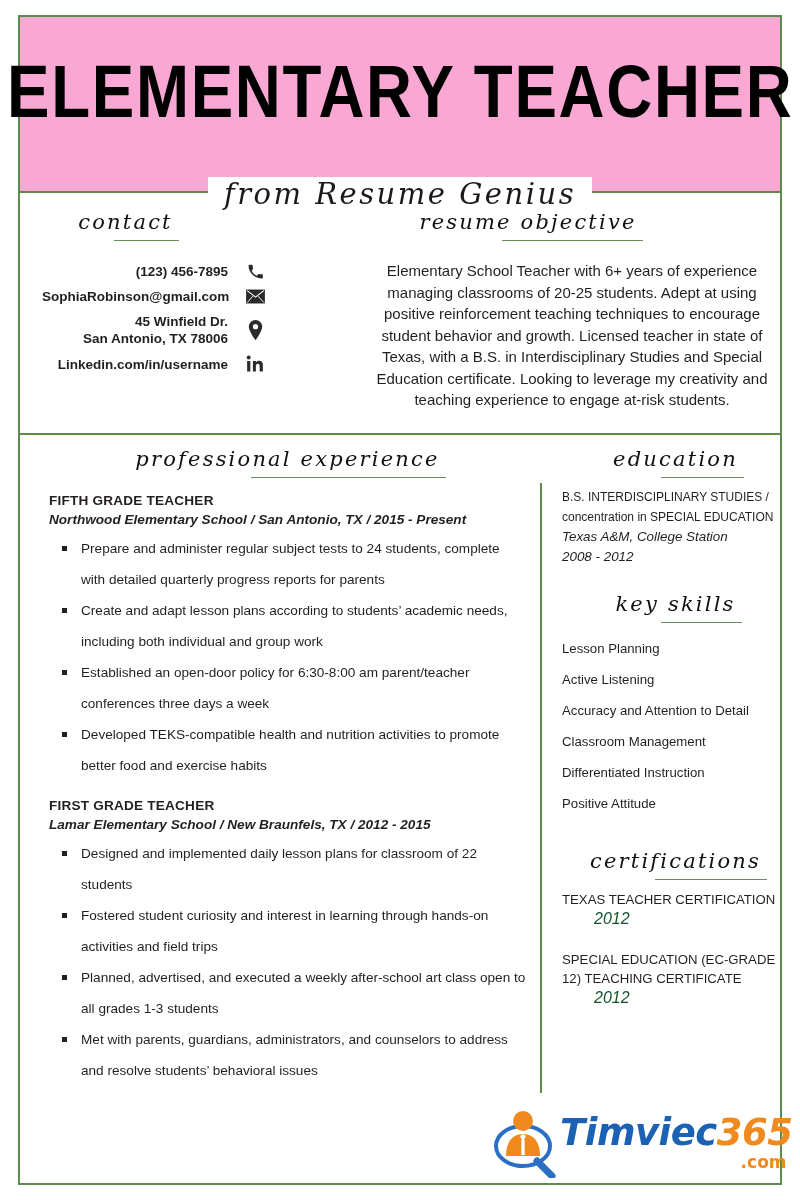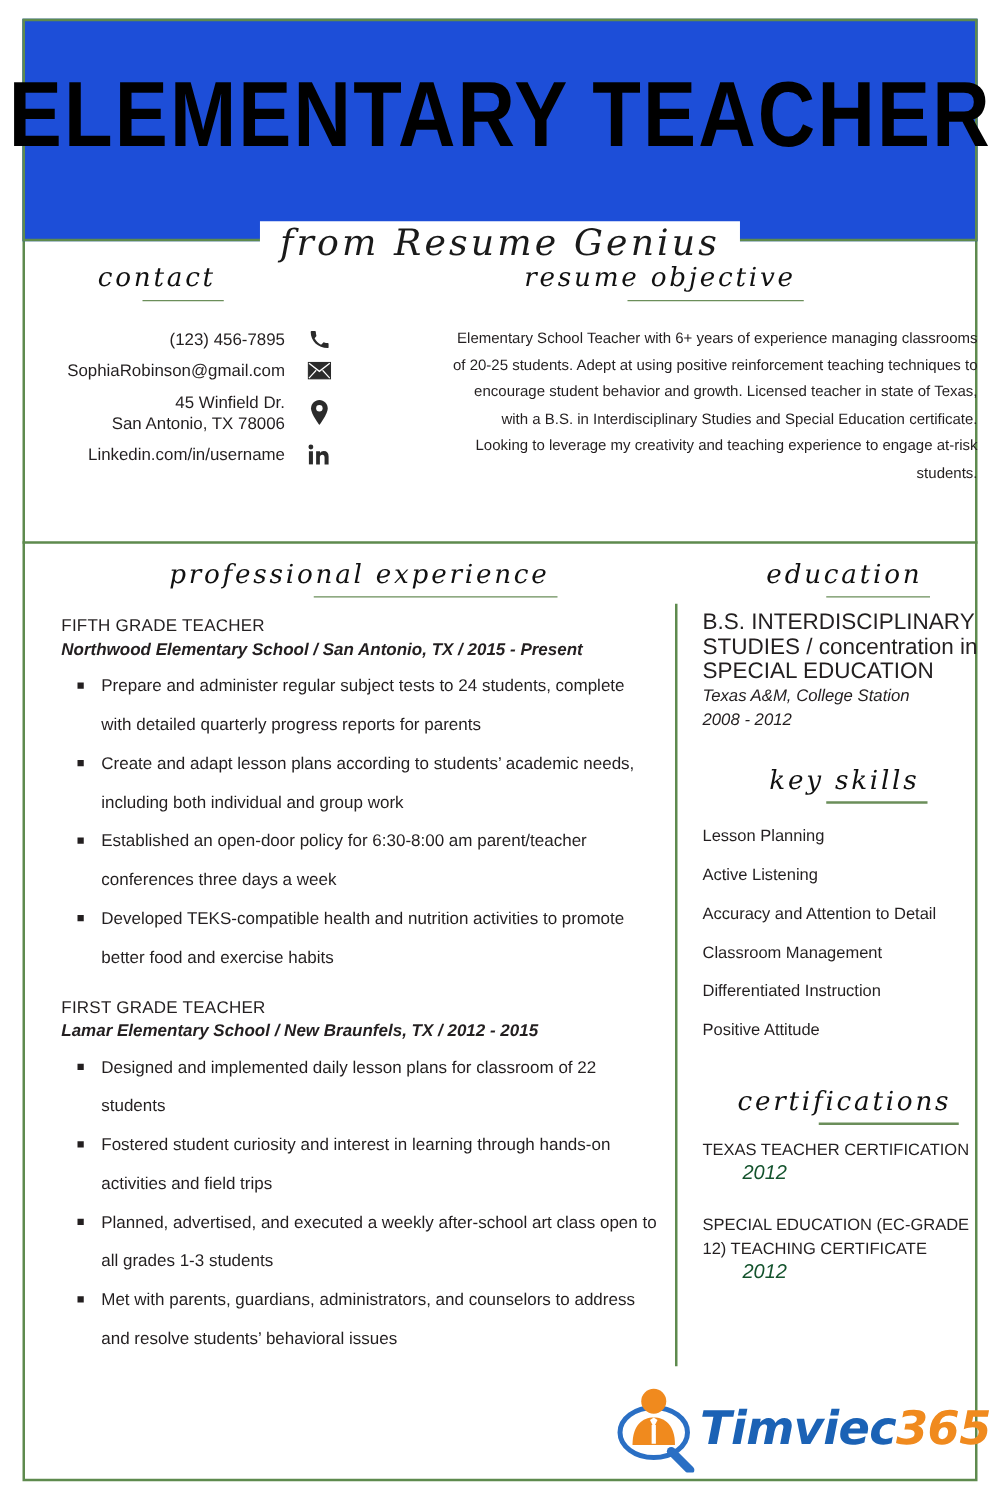--- a/index.html
+++ b/index.html
@@ -40,21 +40,21 @@
   
 
   
   .header-box {
     position: absolute;
     left: 18px;
     top: 15px;
     width: 764px;
     height: 178px;
     border: 2px solid #5e8a4e;
-    background: #1d4ed8;
+    background: #f9a8d4;
     display: flex;
     flex-direction: column;
     align-items: center;
     justify-content: flex-start;
   }
 
   .resume-title {
     font-family: "Liberation Sans Narrow", "Liberation Sans", sans-serif;
     font-weight: bold;
     font-size: 74px;
@@ -127,46 +127,48 @@
 
   .contact-list {
     margin-top: 22px;
     display: flex;
     flex-direction: column;
     gap: 8px;
   }
 
   .contact-row {
     display: flex;
+    align-items: center;
     justify-content: flex-end;
     gap: 0;
+    font-weight: bold;
   }
   .contact-text {
     font-size: 13.5px;
     line-height: 17px;
     text-align: right;
     color: #231f20;
     width: 200px;
     padding-right: 14px;
   }
   .contact-icon {
     width: 26px;
     display: flex;
     align-items: center;
     justify-content: center;
     color: #2b2b2b;
   }
   .contact-icon svg { display: block; }
 
   .objective-text {
     margin-top: 19px;
-    font-size: 12px;
+    font-size: 15px;
     line-height: 21.5px;
     color: #231f20;
-    text-align: right;
+    text-align: center;
     margin-left: 44px;
   }
 
   
   .h-divider {
     position: absolute;
     left: 18px;
     top: 433px;
     width: 764px;
     height: 2px;
@@ -204,21 +206,21 @@
 
   .sec-head-center {
     text-align: center;
     margin-bottom: 14px;
   }
 
   .job { margin-bottom: 16px; }
 
   .job-title {
     font-size: 13.6px;
-    font-weight: normal;
+    font-weight: bold;
     letter-spacing: 0.2px;
     color: #231f20;
     line-height: 18px;
   }
   .job-meta {
     font-size: 13.6px;
     font-style: italic;
     font-weight: bold;
     color: #231f20;
     line-height: 19px;
@@ -244,21 +246,21 @@
     top: 13px;
     width: 5px;
     height: 5px;
     background: #231f20;
   }
 
   
   .side-head-wrap { text-align: center; margin-bottom: 10px; }
 
   .edu-title {
-    font-size: 18px;
+    font-size: 12px;
     line-height: 19.5px;
     color: #231f20;
   }
   .edu-sub {
     font-size: 13.4px;
     font-style: italic;
     line-height: 19.5px;
     color: #231f20;
   }
 
@@ -485,16 +487,17 @@
         <circle cx="31" cy="15" r="10" fill="#f08a1e"></circle>
         <path d="M14 50 C14 34 22 28 31 28 C40 28 48 34 48 50 Z" fill="#f08a1e"></path>
         <path d="M28 30 L31 36 L34 30 L31 28 Z" fill="#ffffff"></path>
         <rect x="29.3" y="34" width="3.4" height="15" fill="#ffffff"></rect>
       </svg>
     </div>
     <div class="logo-text">
       <div class="logo-word">
         <span class="logo-blue">Timviec</span><span class="logo-orange">365</span>
       </div>
+      <div class="logo-dotcom">.com</div>
     </div>
   </div>
 
 </div>
 
 </body></html>

